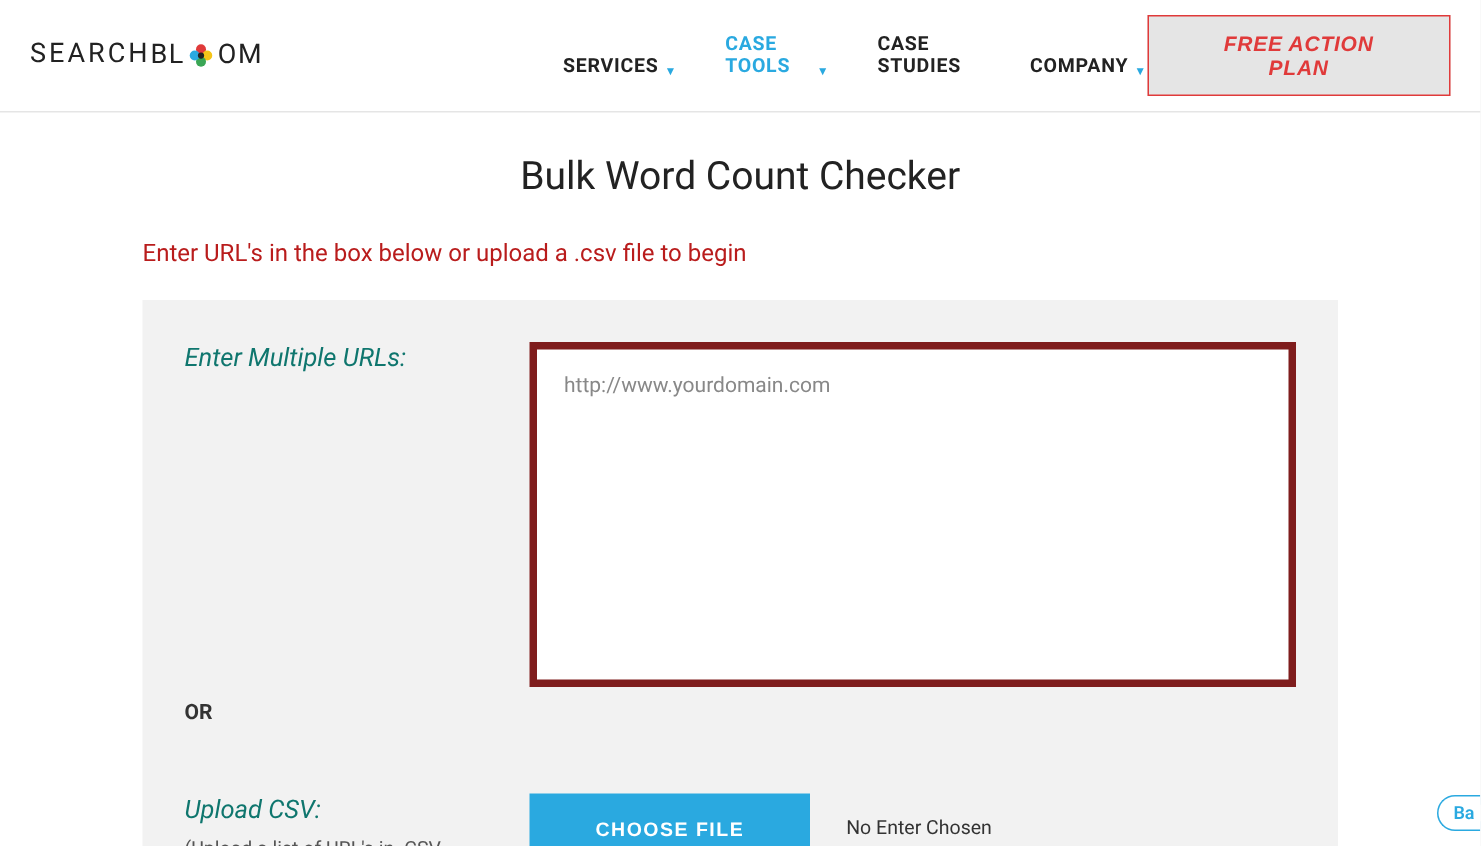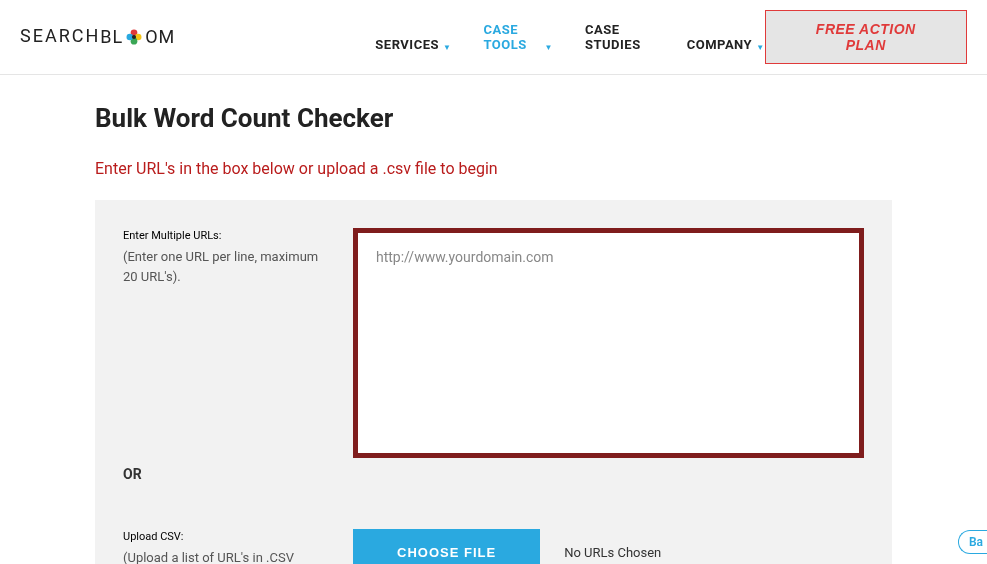--- a/index.html
+++ b/index.html
@@ -8,26 +8,26 @@
 .logo-wrap { display: flex; flex-direction: row; line-height: 1; justify-content: center; }
 .logo-top { font-size: 18px; font-weight: 400; letter-spacing: 2px; color: #222; }
 .logo-bottom { font-size: 18px; font-weight: 400; letter-spacing: 1px; color: #222; display: flex; align-items: center; }
 .flower-icon { width: 20px; height: 20px; display: inline-flex; margin: 0 1px; }
 .nav { display: flex; gap: 32px; margin-left: 200px; }
 .nav-item { font-size: 13px; font-weight: 700; letter-spacing: 0.5px; color: #222; text-decoration: none; cursor: pointer; display: flex; align-items: flex-end; gap: 4px; }
 .nav-item.active { color: #2aa9e0; }
 .chevron { font-size: 8px; color: #2aa9e0; }
 .cta-button { margin-left: auto; padding: 10px 36px; border: 1px solid #e03a3a; color: #e03a3a; font-style: italic; font-weight: 700; font-size: 14px; letter-spacing: 0.5px; background: #e5e5e5; cursor: pointer; }
 .main { padding: 20px 95px 0; }
-.page-title { font-size: 26px; font-weight: 700; color: #222; margin: 8px 0 26px; }
+.page-title { text-align: center; font-size: 26px; font-weight: 400; color: #222; margin: 8px 0 26px; }
 .instruction { font-size: 16px; font-weight: 400; color: #b91c1c; margin-bottom: 22px; }
 .form-area { background: #f2f2f2; padding: 28px 28px 40px; }
 .form-row { display: flex; gap: 30px; }
 .label-col { width: 200px; flex-shrink: 0; }
-.label-title { font-size: 11px; color: #000000; line-height: 1.4; }
+.label-title { font-size: 17px; color: #0f766e; line-height: 1.4; font-style: italic; }
 .label-sub { font-size: 13px; color: #555; margin-top: 4px; line-height: 1.5; }
 .input-col { flex: 1; }
 .url-textarea { width: 100%; height: 230px; padding: 16px 18px; border: 5px solid #7f1d1d; font-size: 14px; color: #888; font-family: inherit; resize: none; }
 .url-textarea::placeholder { color: #888; }
 .or-row { margin: 2px 0 46px; }
 .or-label { font-size: 14px; font-weight: 700; color: #333; }
 .file-row-inner { display: flex; align-items: center; gap: 24px; }
 .choose-btn { background: #2aa9e0; color: #fff; font-size: 13px; font-weight: 700; letter-spacing: 1px; padding: 16px 44px; border: none; cursor: pointer; }
 .file-status { font-size: 13px; color: #333; }
 .back-bubble { position: fixed; right: 0; bottom: 10px; background: #fff; border: 1px solid #2aa9e0; color: #2aa9e0; border-radius: 14px 0 0 14px; border-right: none; padding: 4px 4px 4px 10px; font-size: 12px; font-weight: 600; cursor: pointer; }
@@ -74,42 +74,41 @@
 
 <div class="main">
   <h1 class="page-title">Bulk Word Count Checker</h1>
   <p class="instruction">Enter URL's in the box below or upload a .csv file to begin</p>
 
   <div class="form-area">
 
     <div class="form-row">
       <div class="label-col">
         <div class="label-title">Enter Multiple URLs:</div>
-        <div class="label-sub">(Enter one URL per line, maximum 20 URL's).</div>
       </div>
       <div class="input-col">
         <textarea class="url-textarea" placeholder="http://www.yourdomain.com" style=""></textarea>
       </div>
     </div>
 
     <div class="or-row">
       <span class="or-label">OR</span>
     </div>
 
     <div class="form-row">
       <div class="label-col">
         <div class="label-title">Upload CSV:</div>
         <div class="label-sub">
           <span>(Upload a list of URL's in .CSV format). </span>
         </div>
       </div>
       <div class="input-col">
         <div class="file-row-inner">
           <button class="choose-btn">CHOOSE FILE</button>
-          <span class="file-status">No URLs Chosen</span>
+          <span class="file-status">No Enter Chosen</span>
         </div>
       </div>
     </div>
 
   </div>
 </div>
 
 <div class="back-bubble">Ba</div>
 
 </body></html>

